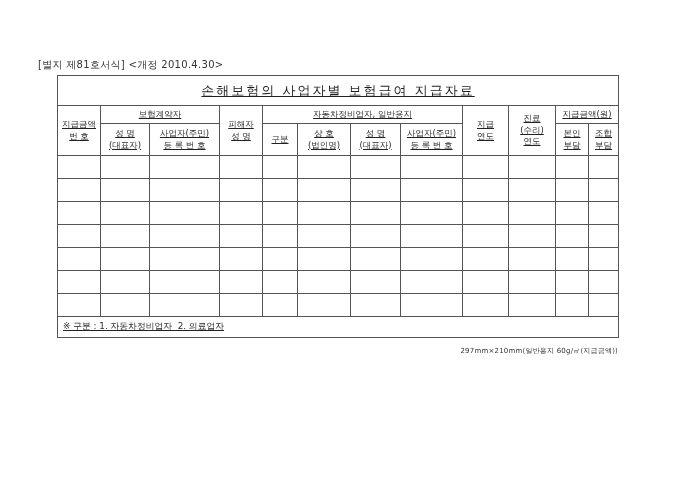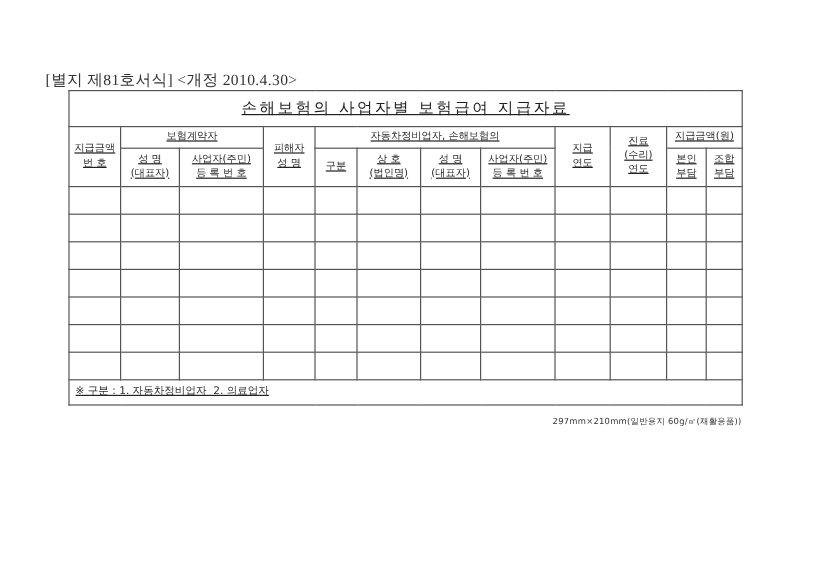--- a/index.html
+++ b/index.html
@@ -2,22 +2,22 @@
 <html style="--ink: #222222; --line: #555555; --paper: #ffffff;"><head>
 <meta charset="utf-8">
 <style>
   :root { --ink:#222; --line:#555; --paper:#ffffff; }
   html,body { margin:0; padding:0; background:#fff; }
   .sheet {
     position:relative; width:680px; height:481px; background:var(--paper);
     font-family:"DejaVu Sans", sans-serif; color:var(--ink); overflow:hidden;
   }
   .form-label {
-    position:absolute; left:38px; top:58px; font-size:13px; color:#333;
-    letter-spacing:0.3px; white-space:pre;font-family:Liberation Serif, serif;
+    position:absolute; left:38px; top:58px; font-size:10px; color:#333;
+    letter-spacing:0.3px; white-space:pre;
   }
   table.form-table {
     position:absolute; left:57px; top:75px; width:561px;
     border-collapse:collapse; table-layout:fixed;
     border:1.5px solid #333;
     text-decoration:underline;
   }
   .form-table th, .form-table td {
     border:1px solid var(--line); padding:0; margin:0;
     font-weight:normal; font-size:8.5px; line-height:1.35;
@@ -66,21 +66,21 @@
     <thead>
       <tr>
         <td class="title-cell" colspan="12">손해보험의 사업자별 보험급여 지급자료</td>
       </tr>
       <tr class="hrow-a">
         <th rowspan="2">지급금액
 번  호</th>
         <th colspan="2">보험계약자</th>
         <th rowspan="2">피해자
 성  명</th>
-        <th colspan="4">자동차정비업자, 손해보험의</th>
+        <th colspan="4">자동차정비업자, 일반용지</th>
         <th rowspan="2">지급
 연도</th>
         <th rowspan="2">진료
 (수리)
 연도</th>
         <th colspan="2">지급금액(원)</th>
       </tr>
       <tr class="hrow-b">
         <th>성  명
 (대표자)</th>
@@ -199,15 +199,15 @@
           <td></td>
         </tr>
       </tbody>
     <tfoot>
       <tr>
         <td class="note-cell" colspan="12">※ 구분 : 1. 자동차정비업자  2. 의료업자</td>
       </tr>
     </tfoot>
   </table>
 
-  <div class="paper-footer">297mm×210mm(일반용지 60g/㎡(재활용품))</div>
+  <div class="paper-footer">297mm×210mm(일반용지 60g/㎡(지급금액))</div>
 
 </div>
 
 </body></html>

